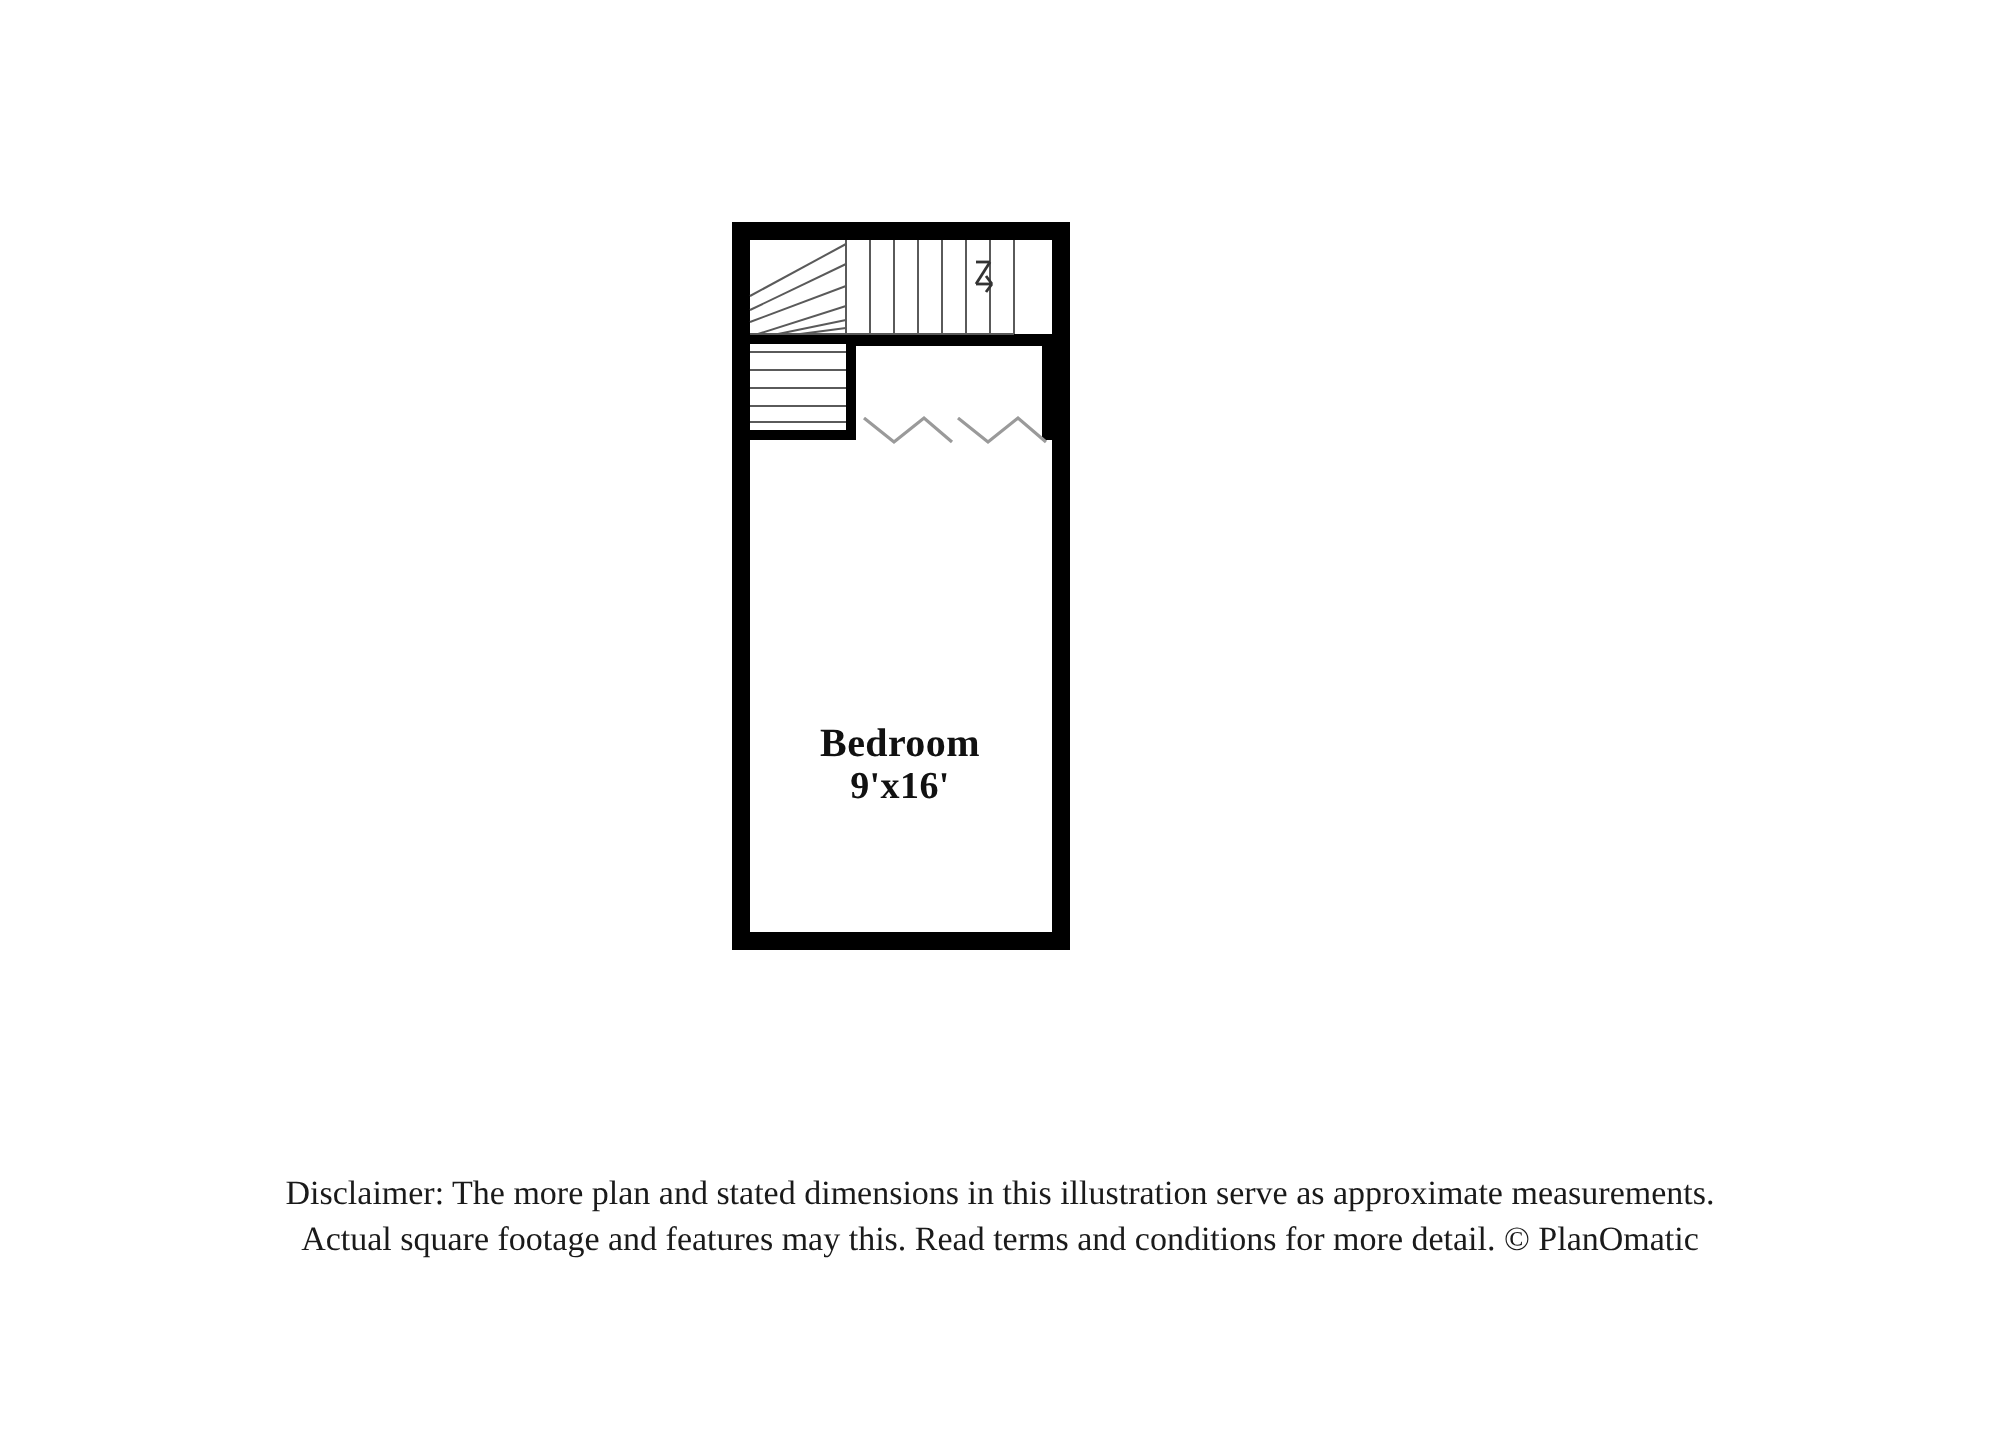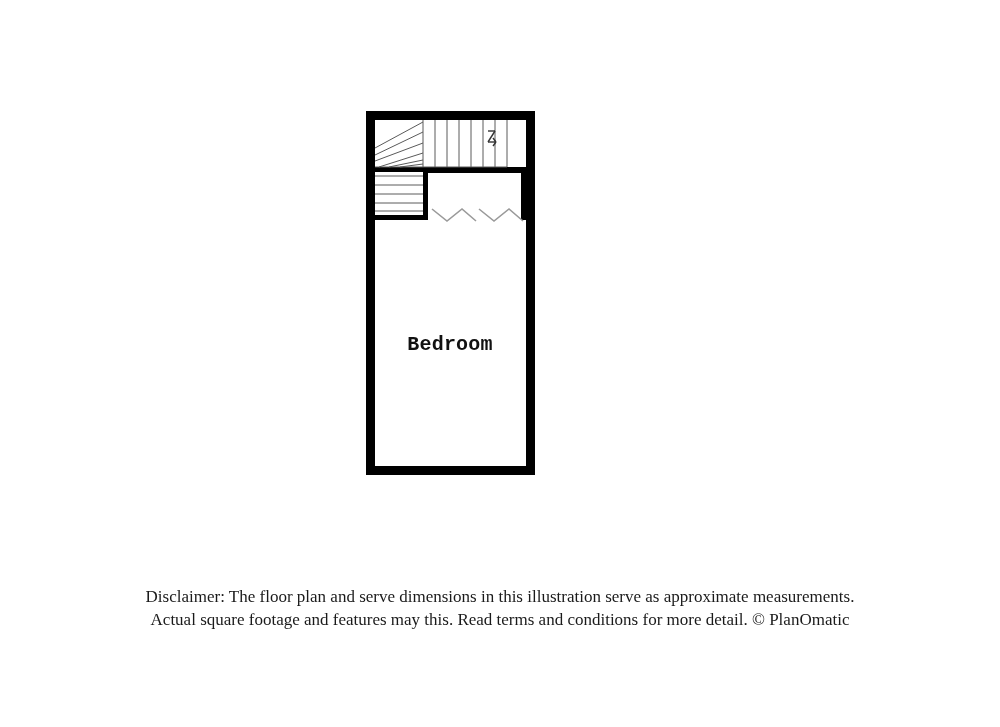--- a/index.html
+++ b/index.html
@@ -17,24 +17,25 @@
   #floorplan-stage {
     position: absolute;
     left: 0;
     top: 0;
     width: 1000px;
     height: 727px;
   }
   .room-label {
     position: absolute;
     text-align: center;
-    font-family: Liberation Mono, monospace;
+    font-family: Liberation Serif, serif;
     color: #111111;
     line-height: 1.08;
     white-space: nowrap;
+    margin-top: 28px;
   }
   .room-label .room-name {
     display: block;
     font-weight: bold;
     font-size: 20px;
     letter-spacing: 0.2px;
   }
   .room-label .room-dims {
     display: block;
     font-weight: bold;
@@ -135,20 +136,21 @@
 
     <g stroke="#9a9a9a" stroke-width="1.6" fill="none">
       <polyline points="432,209 447,221 462,209 476,221"></polyline>
       <polyline points="479,209 494,221 509,209 523,221"></polyline>
     </g>
 
   </svg>
 
   <div class="room-label" id="bedroom-label">
     <span class="room-name">Bedroom</span>
+    <span class="room-dims">9'x16'</span>
   </div>
 
   <div id="disclaimer">
-    <span class="dline">Disclaimer: The floor plan and serve dimensions in this illustration serve as approximate measurements.</span>
+    <span class="dline">Disclaimer: The more plan and stated dimensions in this illustration serve as approximate measurements.</span>
     <span class="dline">Actual square footage and features may this. Read terms and conditions for more detail. © PlanOmatic</span>
   </div>
 
 </div>
 
 </body></html>

